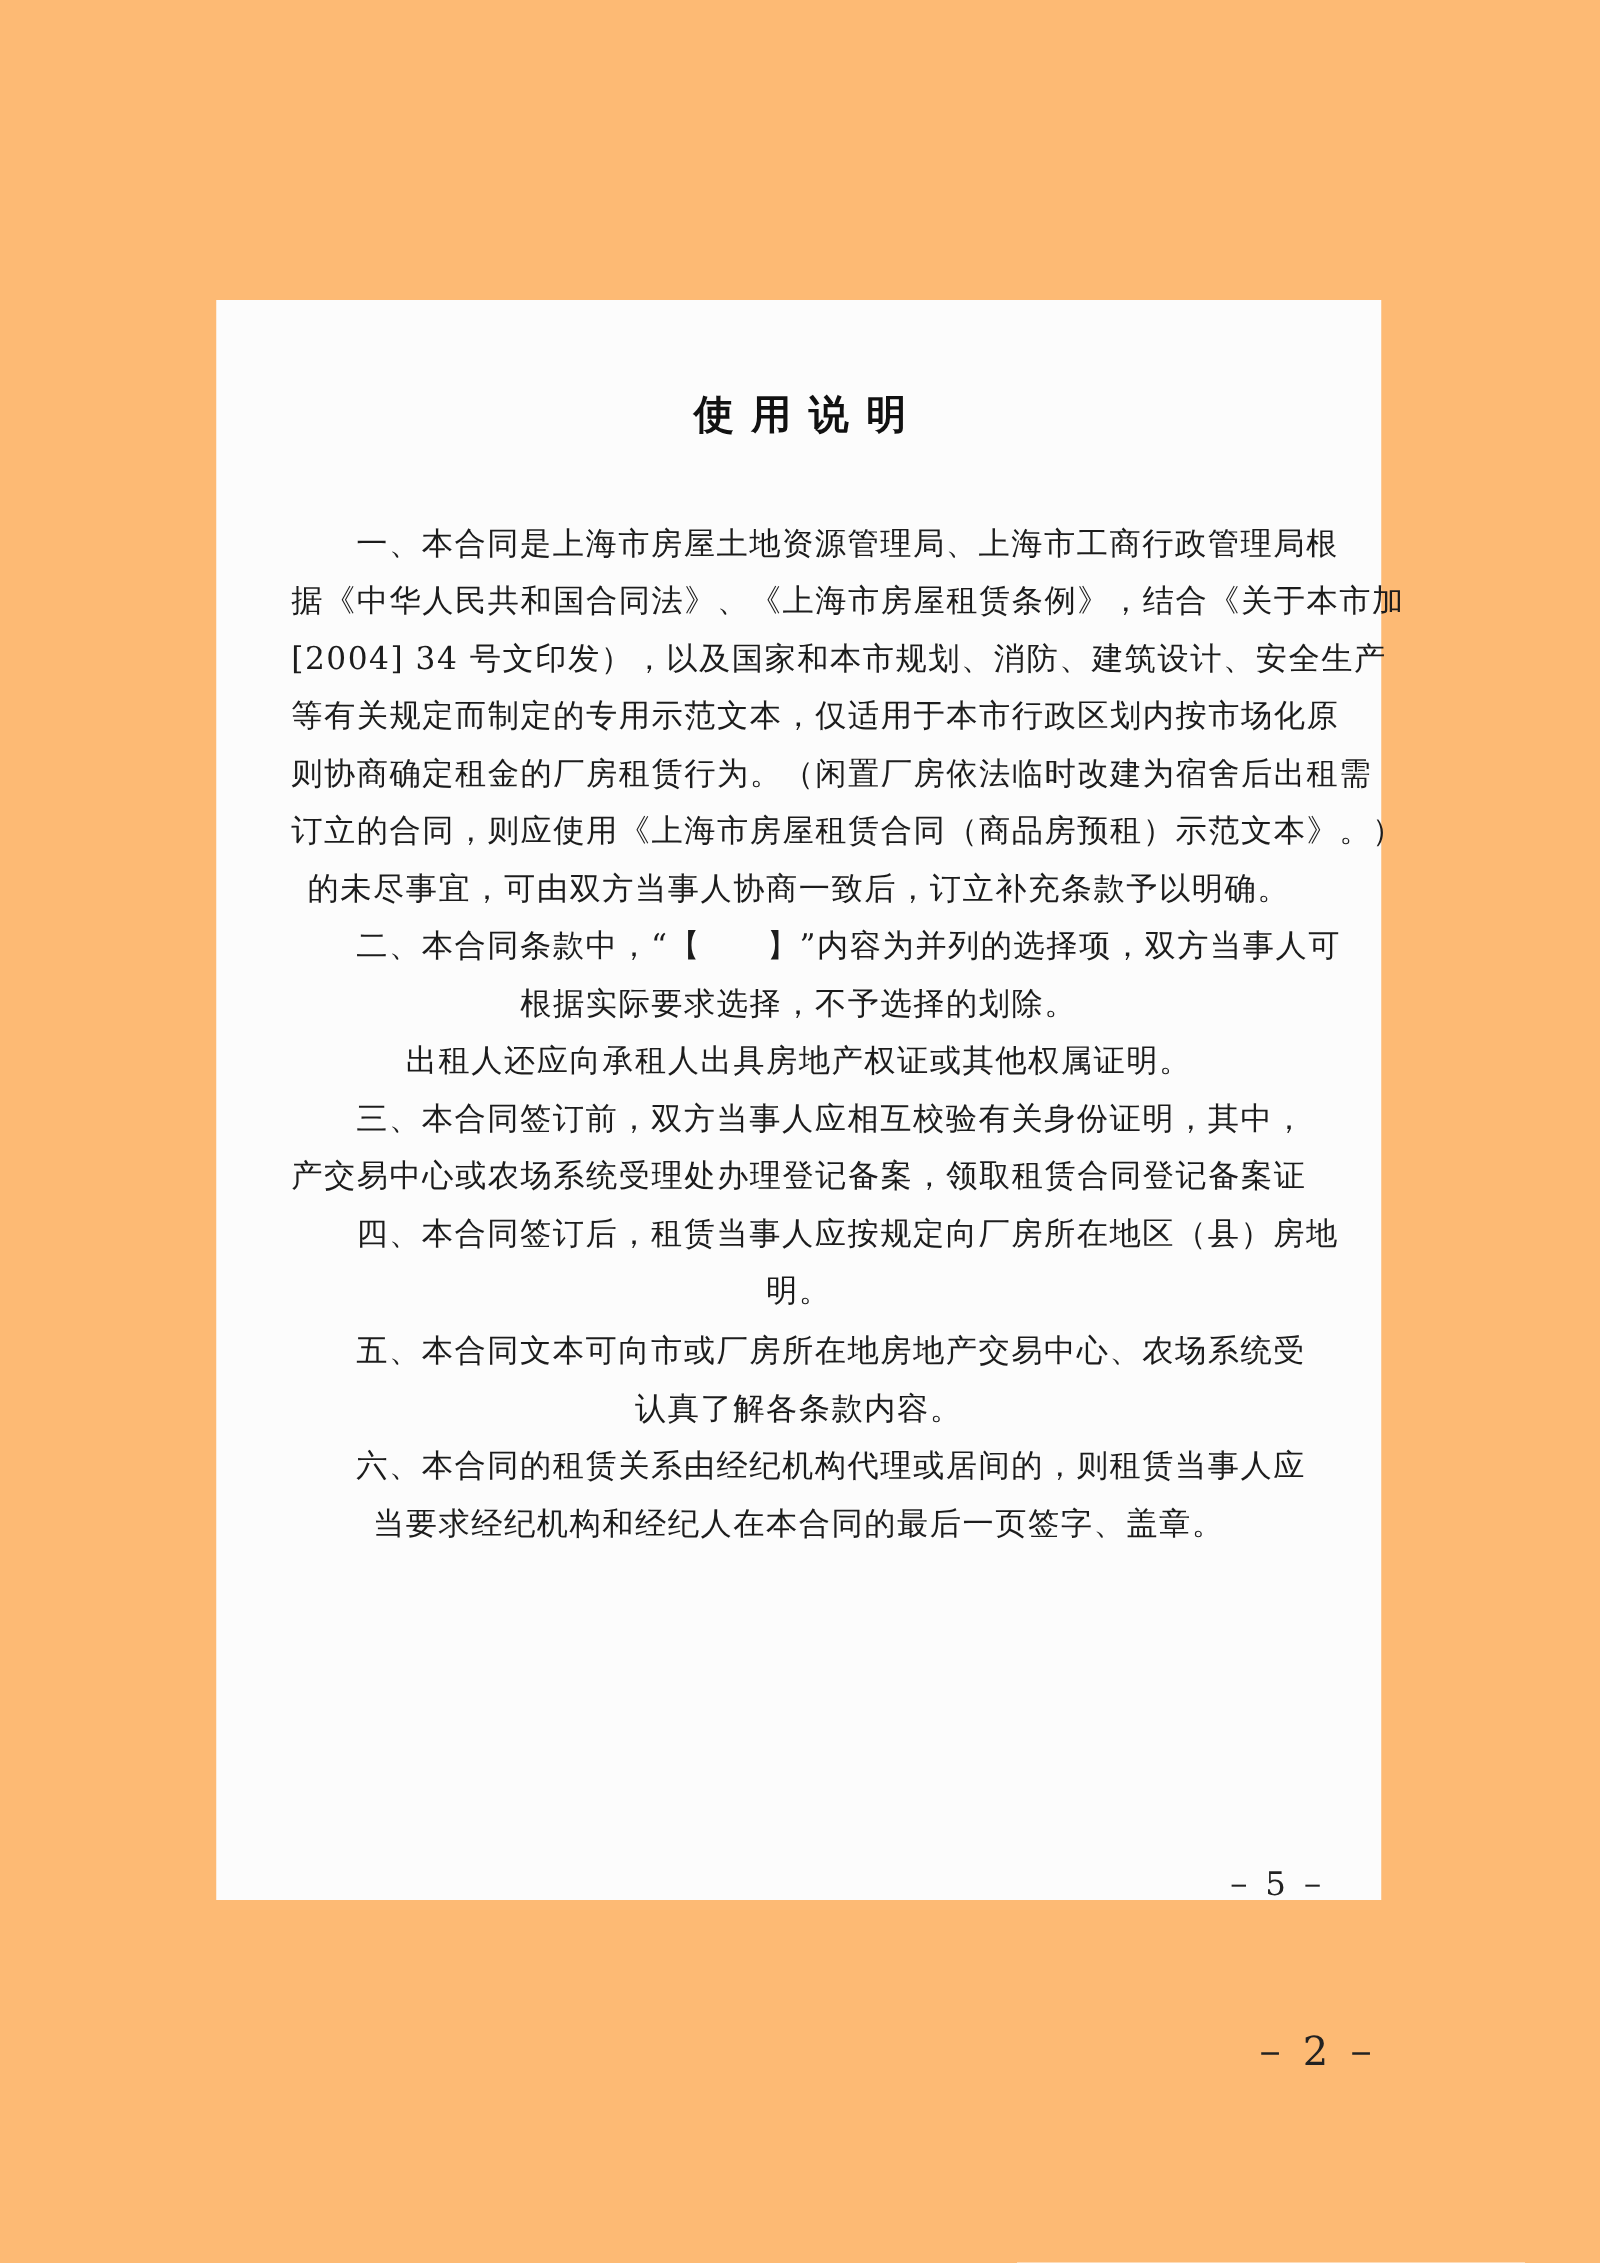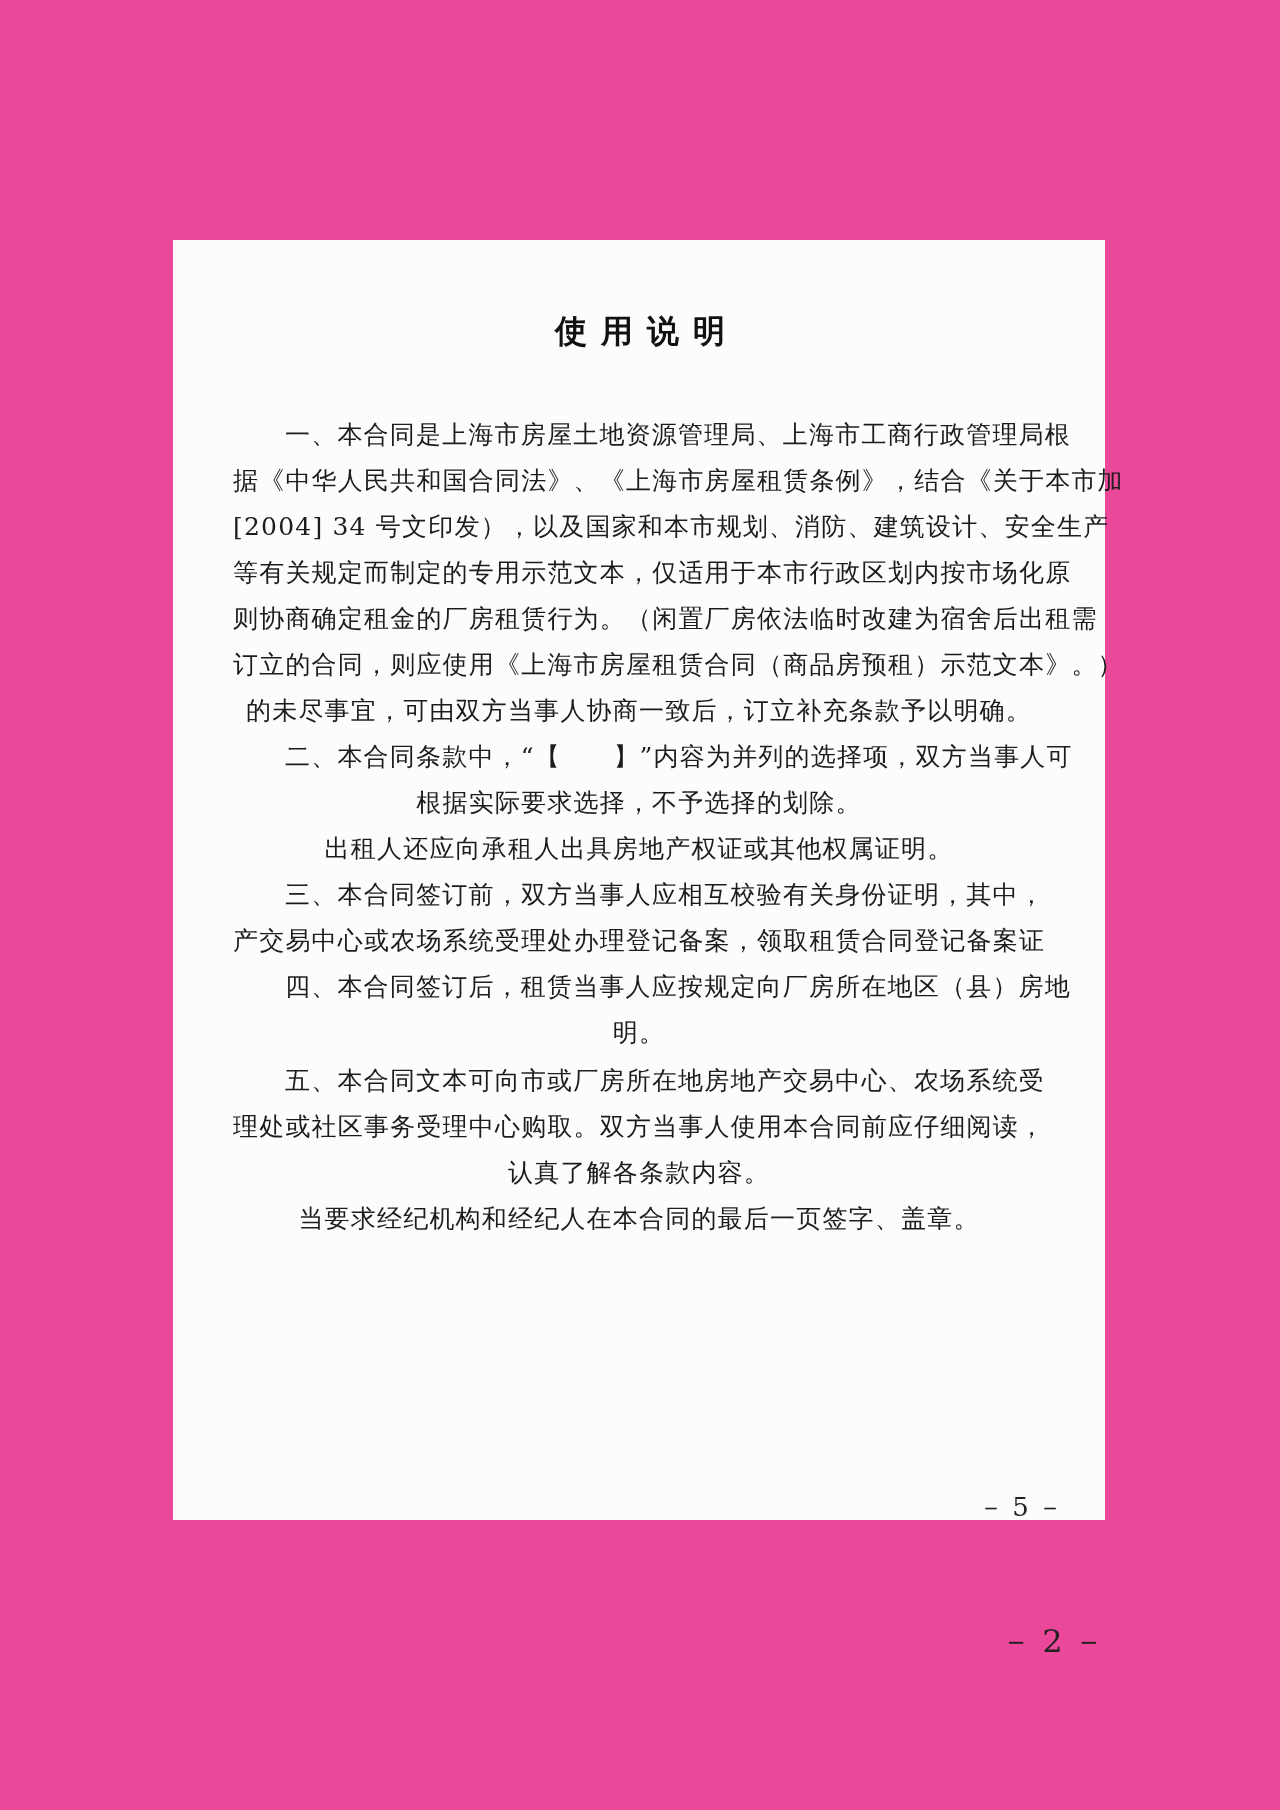--- a/index.html
+++ b/index.html
@@ -12,21 +12,21 @@
       height: 1810px;
       position: relative;
       overflow: hidden;
       font-family: "DejaVu Serif", "Liberation Serif", serif;
       color: #1a1a1a;
     }
     .outer-page {
       position: absolute;
       left: 0; top: 0;
       width: 1280px; height: 1810px;
-      background: #ec4899;
+      background: #fdba74;
     }
     .inner-scan {
       position: absolute;
       left: 173px;
       top: 240px;
       width: 932px;
       height: 1280px;
       background: #fcfcfc;
     }
     .doc-title {
@@ -115,24 +115,24 @@
     </div>
 
     <div>
       <span class="line">产交易中心或农场系统受理处办理登记备案，领取租赁合同登记备案证</span>
       <span class="line indent">四、本合同签订后，租赁当事人应按规定向厂房所在地区（县）房地</span>
       <span class="line gap-after">明。</span>
     </div>
 
     <div>
       <span class="line indent">五、本合同文本可向市或厂房所在地房地产交易中心、农场系统受</span>
-      <span class="line">理处或社区事务受理中心购取。双方当事人使用本合同前应仔细阅读，</span>
       <span class="line">认真了解各条款内容。</span>
     </div>
 
     <div>
+      <span class="line indent">六、本合同的租赁关系由经纪机构代理或居间的，则租赁当事人应</span>
       <span class="line">当要求经纪机构和经纪人在本合同的最后一页签字、盖章。</span>
     </div>
   </div>
 
   <div class="page-num inner">－ 5 －</div>
   <div class="page-num outer">－ 2 －</div>
 </div>
 
 </body></html>

